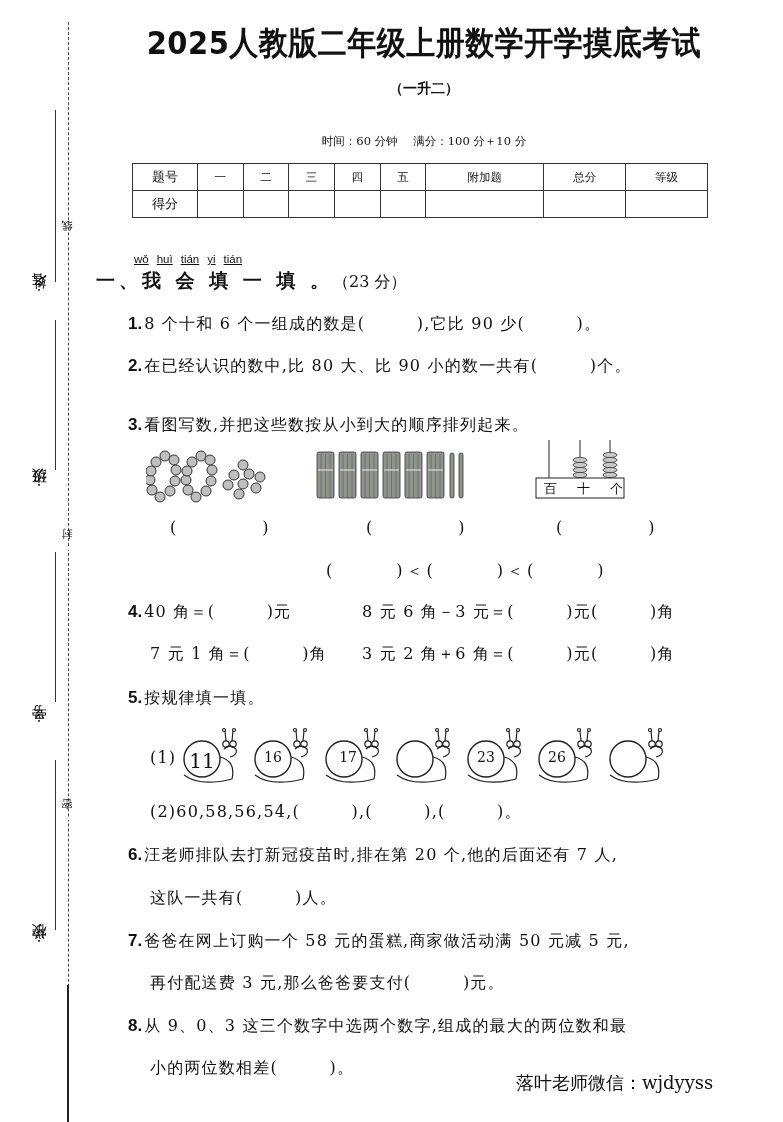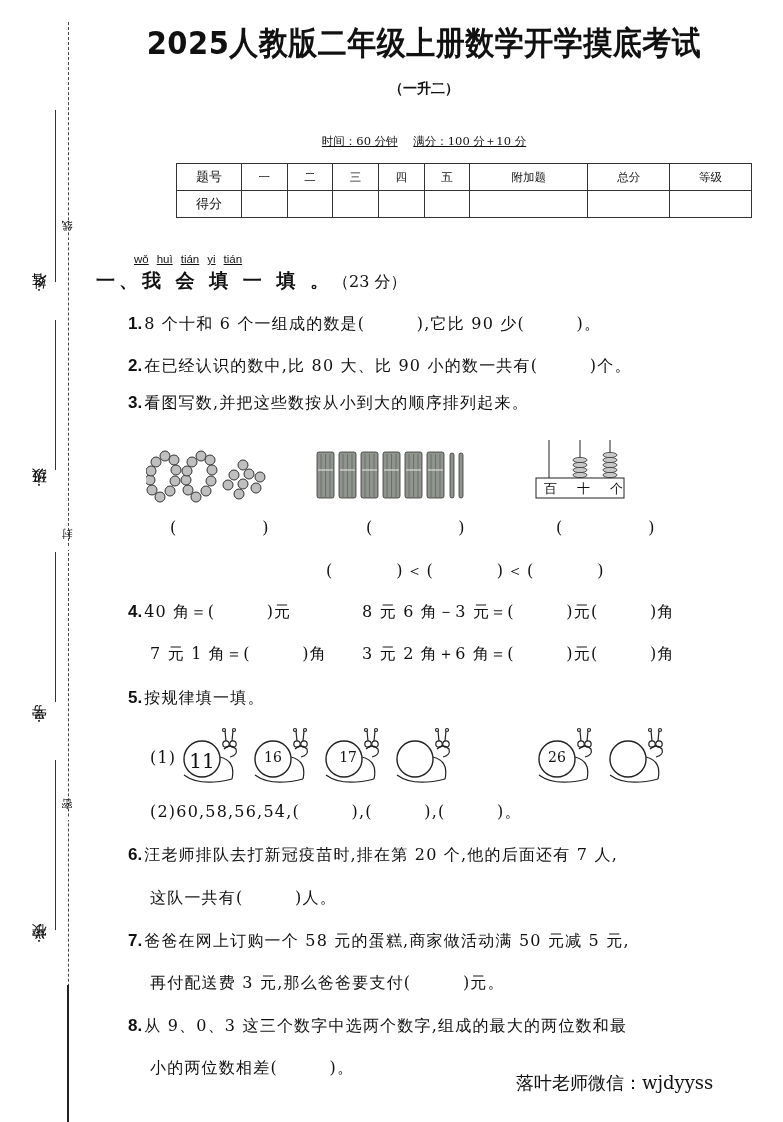--- a/index.html
+++ b/index.html
@@ -11,22 +11,22 @@
   .solid-seg{position:absolute;left:67px;top:985px;width:2px;height:140px;background:#222;}
   .side-field{position:absolute;left:30px;display:flex;flex-direction:column;align-items:center;}
   .side-label{writing-mode:vertical-rl;transform:rotate(180deg);font-family:"DejaVu Sans","Liberation Sans",sans-serif;font-size:15px;letter-spacing:1px;}
   .side-underline{position:absolute;left:55px;width:1.2px;background:#333;}
   .side-mark{position:absolute;left:61px;writing-mode:vertical-rl;transform:rotate(180deg);font-size:11px;background:#fff;padding:1px 0;font-family:"DejaVu Sans",sans-serif;}
   
   .title{position:absolute;left:0;width:783px;top:24px;text-align:center;margin-left:64px;width:720px;
          font-family:"DejaVu Sans","Liberation Sans",sans-serif;font-weight:bold;font-size:29px;letter-spacing:0.5px;transform:scaleY(1.12);}
   .subtitle{position:absolute;top:80px;left:64px;width:720px;text-align:center;font-size:14px;font-weight:bold;}
   .meta{position:absolute;top:134px;left:64px;width:720px;text-align:center;font-size:11.5px;}
-  .meta span{margin:8px 6px;text-decoration:underline;}
-  table.score{position:absolute;left:132px;top:163px;width:576px;border-collapse:collapse;font-size:11.5px;margin-left:44px;}
+  .meta span{margin:8px 6px;}
+  table.score{position:absolute;left:132px;top:163px;width:576px;border-collapse:collapse;font-size:11.5px;}
   table.score td{border:1px solid #333;height:24px;text-align:center;}
   table.score td.rowhead{width:62px;font-family:"DejaVu Sans",sans-serif;font-size:13px;}
   
   .pinyin{position:absolute;top:253px;left:134px;font-family:"Liberation Sans",sans-serif;font-size:11.5px;display:flex;gap:8px;text-decoration:underline;}
   .sec-title{position:absolute;top:268px;left:96px;font-family:"DejaVu Sans",sans-serif;font-size:19px;font-weight:bold;letter-spacing:4px;}
   .sec-title .score-note{font-weight:normal;font-family:"DejaVu Serif",serif;font-size:16px;letter-spacing:0;}
   .q{position:absolute;font-size:16px;letter-spacing:1.2px;white-space:nowrap;}
   .qnum{font-family:"Liberation Sans",sans-serif;font-weight:bold;font-size:17px;margin-right:2px;letter-spacing:0;}
   
   .fig{position:absolute;}
@@ -106,21 +106,21 @@
 </div>
 
 <div class="q" style="left:128px;top:314px">
   <span class="qnum">1.</span><span>8 个十和 6 个一组成的数是(　　　),它比 90 少(　　　)。</span>
 </div>
 
 <div class="q" style="left:128px;top:356px">
   <span class="qnum">2.</span><span>在已经认识的数中,比 80 大、比 90 小的数一共有(　　　)个。</span>
 </div>
 
-<div class="q" style="left:128px;top:393px">
+<div class="q" style="left:128px;top:415px">
   <span class="qnum">3.</span><span>看图写数,并把这些数按从小到大的顺序排列起来。</span>
 </div>
 
 <svg class="fig" style="left:146px;top:450px" width="125" height="58" viewBox="0 0 125 58">
   <g fill="#bfbfbf" stroke="#333" stroke-width="1">
 
     <circle cx="10" cy="12" r="5"></circle>
       <circle cx="19" cy="6" r="5"></circle>
       <circle cx="28" cy="10" r="5"></circle>
       <circle cx="30" cy="20" r="5"></circle>
@@ -301,20 +301,37 @@
           <line x1="52" y1="14" x2="53" y2="4"></line>
           <circle cx="44" cy="3" r="1.5"></circle>
           <circle cx="54" cy="3" r="1.5"></circle>
           <circle cx="46" cy="17" r="3.2"></circle>
           <circle cx="53" cy="17" r="3.2"></circle>
         </g>
         <circle cx="22" cy="32" r="18" fill="#fff" stroke="#222" stroke-width="1.4"></circle>
       </svg>
     <span class="abs" style="left:9px;top:22px;width:26px;text-align:center;font-size:14px"></span>
   </div>
+  <div class="abs" style="left:284px;top:0">
+    <svg width="64" height="60" viewBox="0 0 64 60">
+        <g fill="none" stroke="#222" stroke-width="1.2">
+          <path d="M4 48 Q20 60 52 52"></path>
+          <path d="M40 30 Q56 34 52 52"></path>
+          <path d="M44 22 q6 -6 12 0 q2 6 -6 8"></path>
+          <line x1="46" y1="14" x2="45" y2="4"></line>
+          <line x1="52" y1="14" x2="53" y2="4"></line>
+          <circle cx="44" cy="3" r="1.5"></circle>
+          <circle cx="54" cy="3" r="1.5"></circle>
+          <circle cx="46" cy="17" r="3.2"></circle>
+          <circle cx="53" cy="17" r="3.2"></circle>
+        </g>
+        <circle cx="22" cy="32" r="18" fill="#fff" stroke="#222" stroke-width="1.4"></circle>
+      </svg>
+    <span class="abs" style="left:9px;top:22px;width:26px;text-align:center;font-size:14px">23</span>
+  </div>
   <div class="abs" style="left:355px;top:0">
     <svg width="64" height="60" viewBox="0 0 64 60">
         <g fill="none" stroke="#222" stroke-width="1.2">
           <path d="M4 48 Q20 60 52 52"></path>
           <path d="M40 30 Q56 34 52 52"></path>
           <path d="M44 22 q6 -6 12 0 q2 6 -6 8"></path>
           <line x1="46" y1="14" x2="45" y2="4"></line>
           <line x1="52" y1="14" x2="53" y2="4"></line>
           <circle cx="44" cy="3" r="1.5"></circle>
           <circle cx="54" cy="3" r="1.5"></circle>

